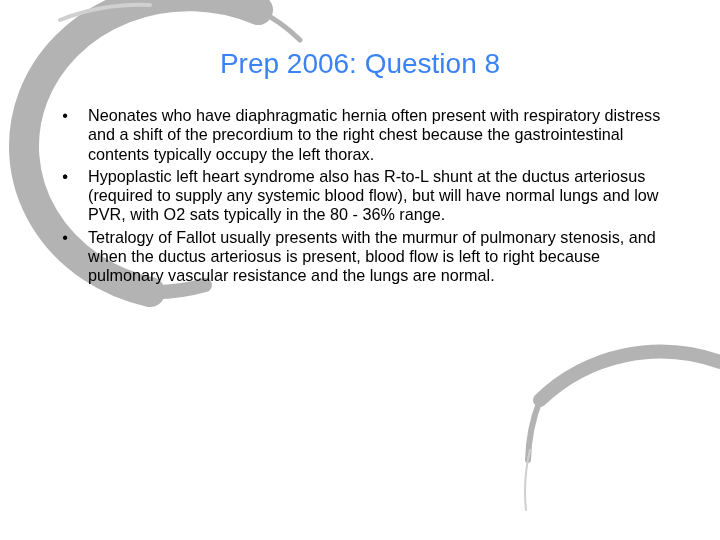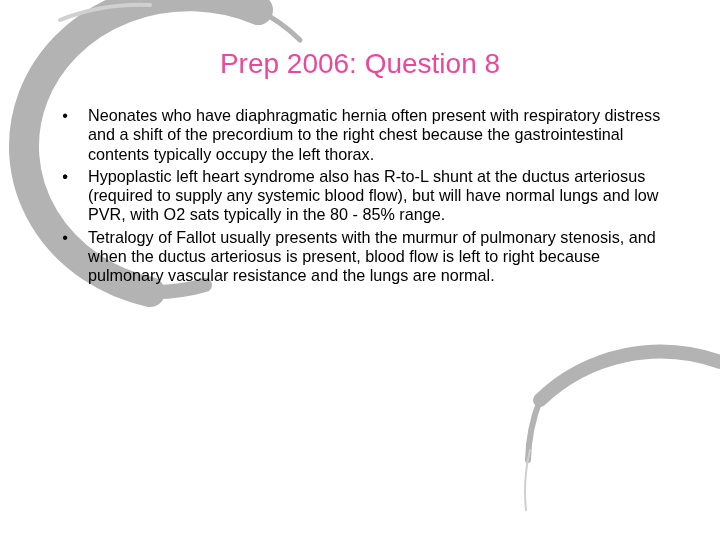--- a/index.html
+++ b/index.html
@@ -4,21 +4,21 @@
   <style>
     html, body { margin: 0; padding: 0; }
     body {
       width: 720px; height: 540px; overflow: hidden;
       background: #ffffff; position: relative;
       font-family: "Liberation Sans", sans-serif;
     }
     .deco { position: absolute; left: 0; top: 0; width: 720px; height: 540px; pointer-events: none; }
     .title {
       position: absolute; left: 0; width: 720px; top: 48px;
-      text-align: center; font-size: 28px; color: #ec4899;
+      text-align: center; font-size: 28px; color: #3b82f6;
       letter-spacing: 0px;
     }
     .bullets {
       position: absolute; left: 60px; top: 106px; width: 610px;
       margin: 0; padding: 0; list-style: none;
     }
     .bullet {
       position: relative; padding-left: 28px;
       font-size: 16.2px; line-height: 19.3px; color: #000000;
       margin-bottom: 3px;
@@ -52,19 +52,19 @@
 <ul class="bullets">
   <li class="bullet">
     <span class="bullet-dot">•</span>
     <span>Neonates who have diaphragmatic hernia often present with respiratory distress and a shift of the precordium to the right chest because the gastrointestinal contents typically occupy the left thorax.</span>
   </li>
   <li class="bullet">
     <span class="bullet-dot">•</span>
   </li>
   <li class="bullet">
     <span class="bullet-dot">•</span>
-    <span>Hypoplastic left heart syndrome also has R-to-L shunt at the ductus arteriosus (required to supply any systemic blood flow), but will have normal lungs and low PVR, with O2 sats typically in the 80 - 85% range.</span>
+    <span>Hypoplastic left heart syndrome also has R-to-L shunt at the ductus arteriosus (required to supply any systemic blood flow), but will have normal lungs and low PVR, with O2 sats typically in the 80 - 36% range.</span>
   </li>
   <li class="bullet">
     <span class="bullet-dot">•</span>
     <span>Tetralogy of Fallot usually presents with the murmur of pulmonary stenosis, and when the ductus arteriosus is present, blood flow is left to right because pulmonary vascular resistance and the lungs are normal.</span>
   </li>
 </ul>
 
 </body></html>

